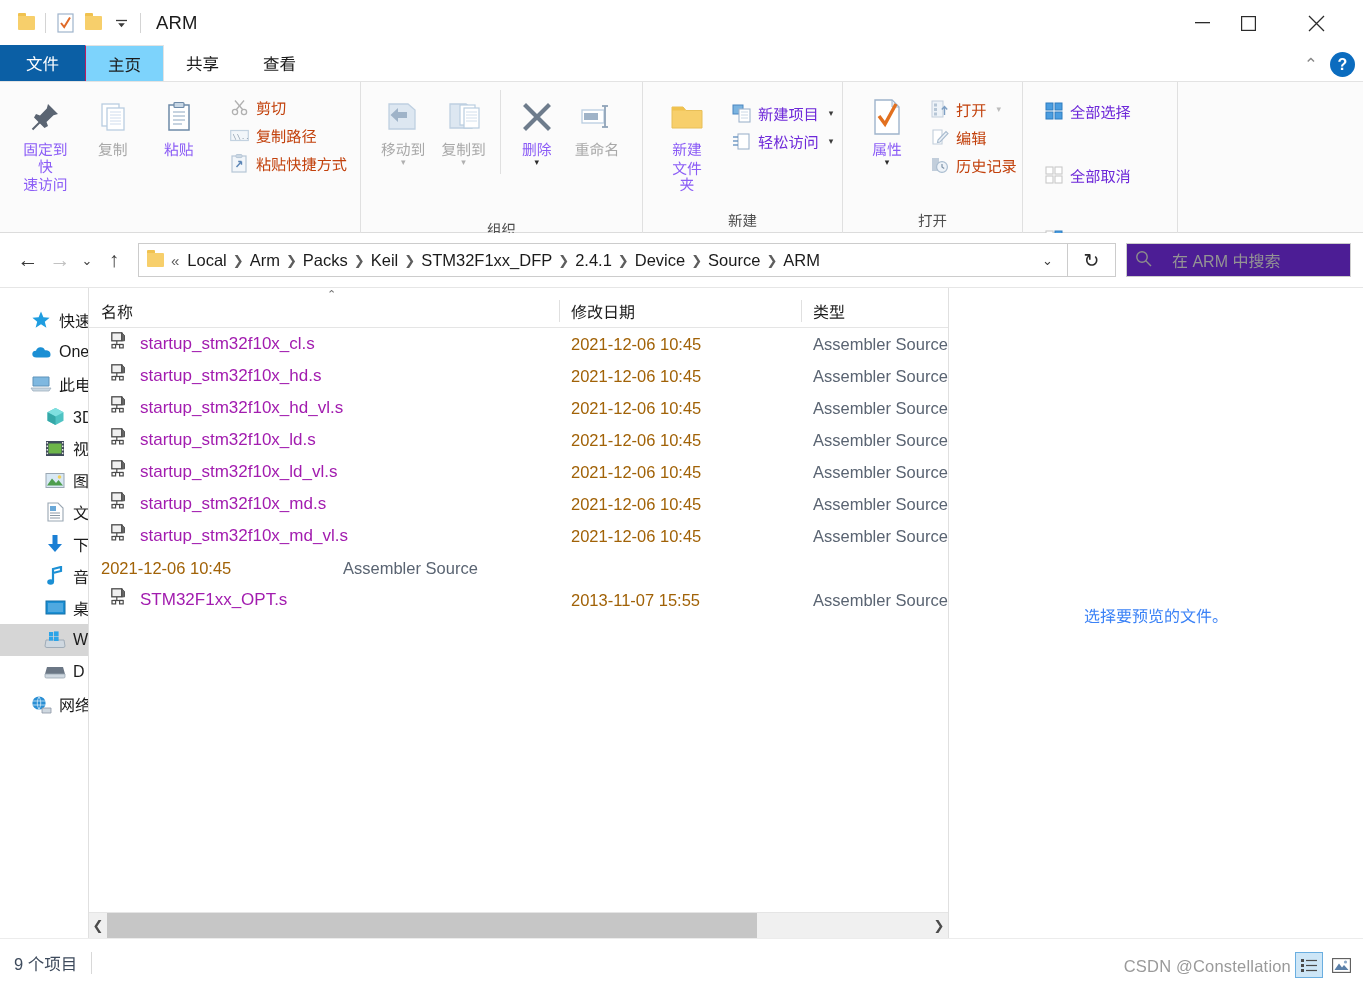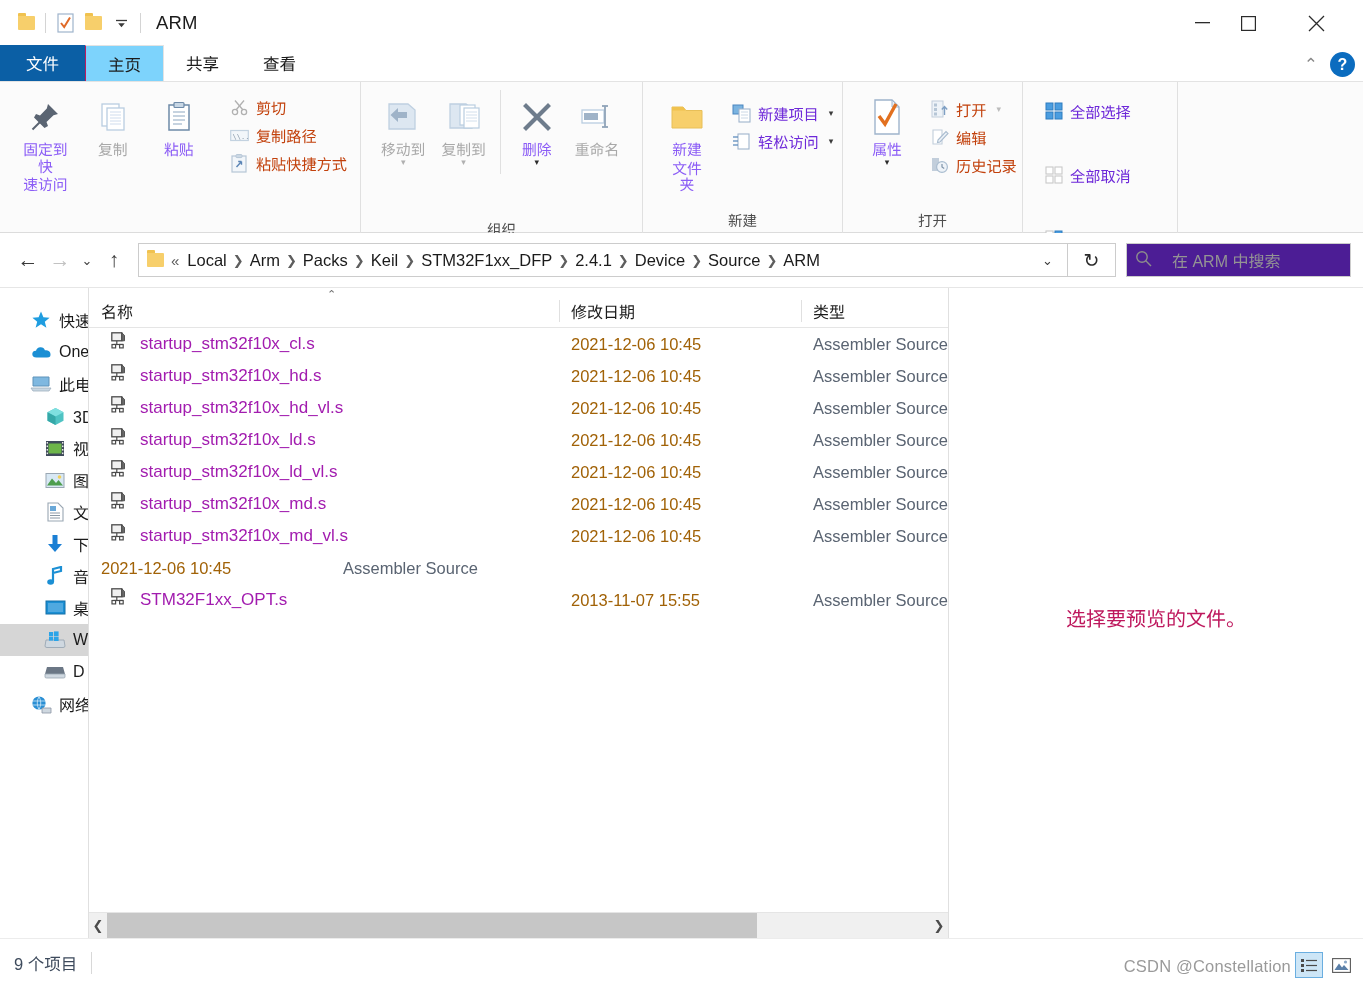--- a/index.html
+++ b/index.html
@@ -157,21 +157,21 @@
     height:26px; display:flex; align-items:center; background:#f0f0f0;
     border-top:1px solid #e5e5e5;
   }
   .hs-btn { width:18px; height:26px; display:flex; align-items:center; justify-content:center;
             font-size:13px; color:#4b4b4b; cursor:default; }
   .hs-track { flex:1; height:26px; position:relative; }
   .hs-thumb { position:absolute; left:0; top:0; height:26px; width:650px; background:#c6c6c6; cursor:default; }
 
   .preview { width:415px; flex:0 0 415px; border-left:1px solid #e0e0e0; display:flex;
              align-items:flex-start; justify-content:center; padding-top:315px; }
-  .preview-msg { font-size:20px; color:#be185d;text-align:right; }
+  .preview-msg { font-size:16px; color:#3b82f6;text-align:right; }
 
   
   .statusbar {
     position:absolute; left:0; bottom:0; width:1363px; height:48px; background:#ffffff;
     border-top:1px solid #ececec; display:flex; align-items:center; padding:0 14px;
   }
   .status-count { font-size:16.5px; color:#3d4a5c; }
   .status-div { width:1px; height:22px; background:#d8d8d8; margin-left:14px; }
   .watermark {
     position:absolute; right:72px; bottom:10px; font-size:16.5px; color:#9a9a9a;

